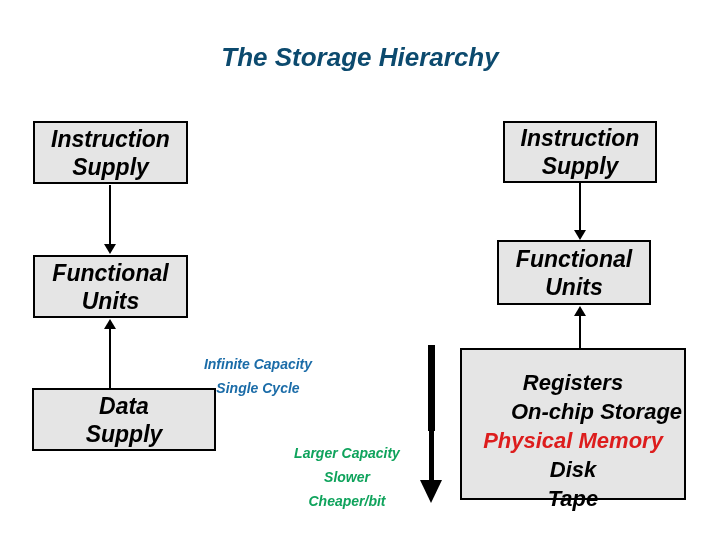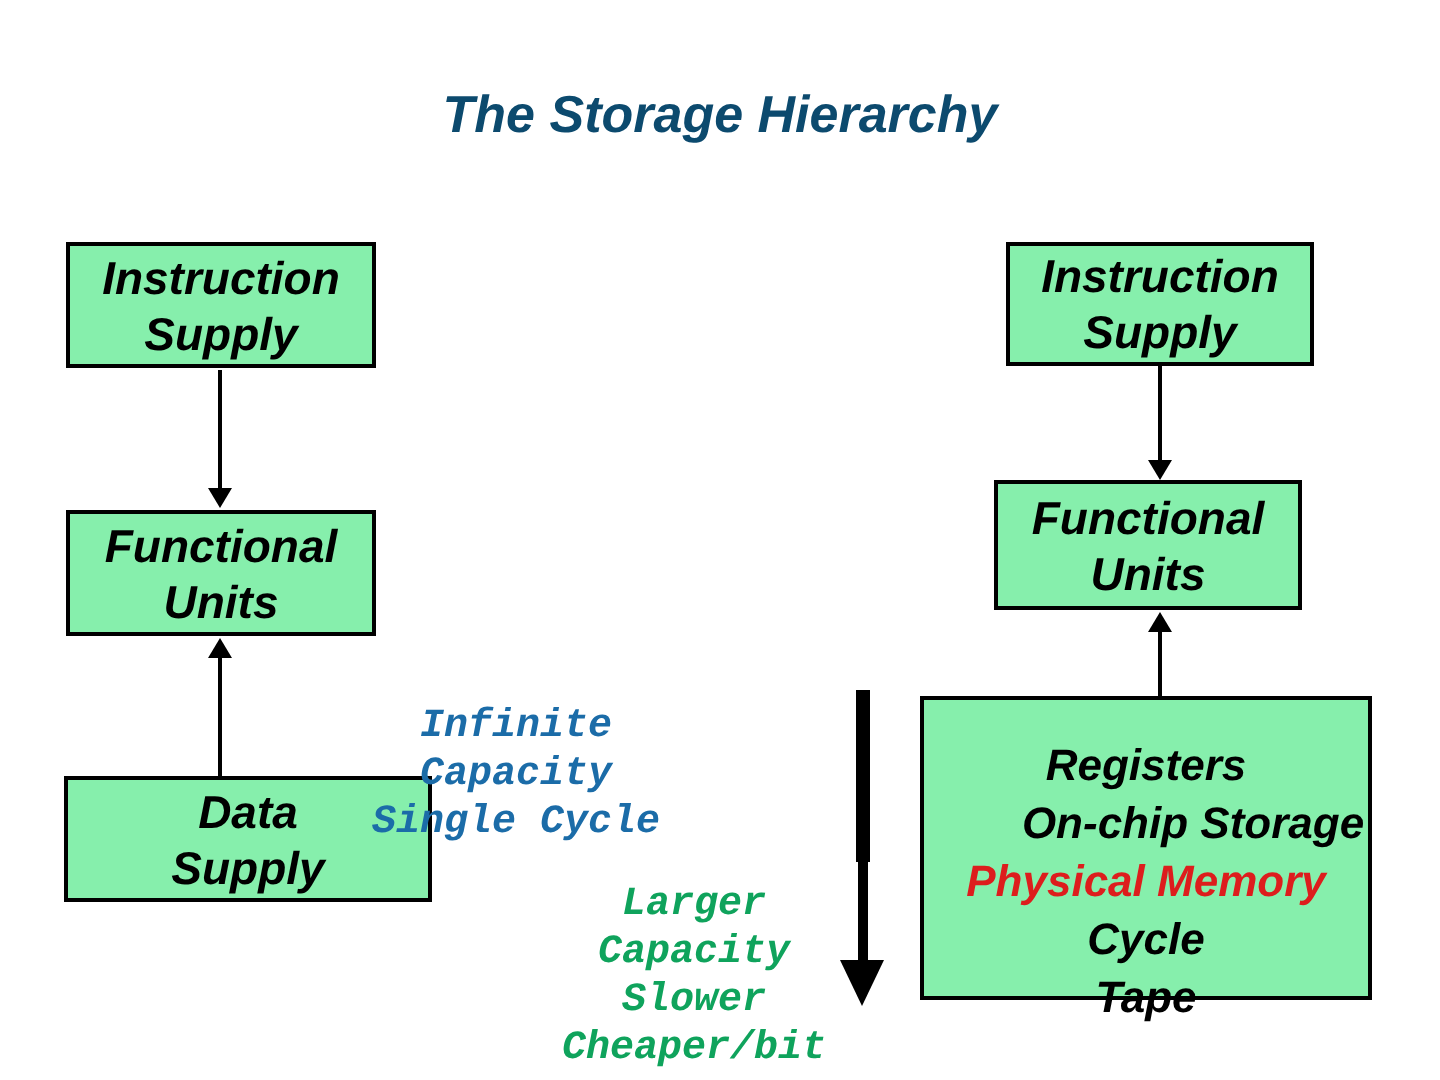--- a/index.html
+++ b/index.html
@@ -19,21 +19,21 @@
     text-align: center;
     font-size: 26px;
     font-weight: bold;
     font-style: italic;
     color: #0c4a6e;
     white-space: pre-line;
   }
   .box {
     position: absolute;
     border: 2px solid #000000;
-    background: #86efac;
+    background: #e5e5e5;
     display: flex;
     flex-direction: column;
     align-items: center;
     justify-content: center;
     text-align: center;
     font-weight: bold;
     font-style: italic;
     color: #000000;
     white-space: pre-line;
     box-sizing: border-box;
@@ -56,24 +56,23 @@
   .head.big-down {
     border-left: 11px solid transparent;
     border-right: 11px solid transparent;
     border-top: 23px solid #000000;
   }
   .note {
     position: absolute;
     text-align: center;
     font-weight: bold;
     font-style: italic;
-    font-size: 20px;
+    font-size: 14px;
     line-height: 24px;
     white-space: pre-line;
-    font-family: Liberation Mono, monospace;
   }
 </style>
 </head>
 <body>
 
 <div class="slide">
 
   <h1 class="title">The Storage Hierarchy</h1>
 
   <div class="box label" style="left:33px; top:121px; width:155px; height:63px">Instruction
@@ -108,21 +107,21 @@
 
   <div>
     <div class="head up" style="left:574px; top:306px"></div>
     <div class="shaft" style="left:579px; top:315px; width:2px; height:33px"></div>
   </div>
 
   <div class="box memory-box" style="left:460px; top:348px; width:226px; height:152px">
     <span style="color: rgb(0, 0, 0); margin-top: 32px;">Registers</span>
     <span style="color: rgb(0, 0, 0); margin-left: 47px;">On-chip Storage</span>
     <span style="color: rgb(221, 29, 29);">Physical Memory</span>
-    <span style="color: rgb(0, 0, 0);">Cycle</span>
+    <span style="color: rgb(0, 0, 0);">Disk</span>
     <span style="color: rgb(0, 0, 0);">Tape</span>
   </div>
 
   <div class="note" style="left: 177px; top: 352px; width: 162px; color: rgb(27, 108, 168);">Infinite Capacity
 Single Cycle</div>
 
   <div class="note" style="left: 267px; top: 441px; width: 160px; color: rgb(15, 163, 92);">Larger Capacity
 Slower
 Cheaper/bit</div>
 

